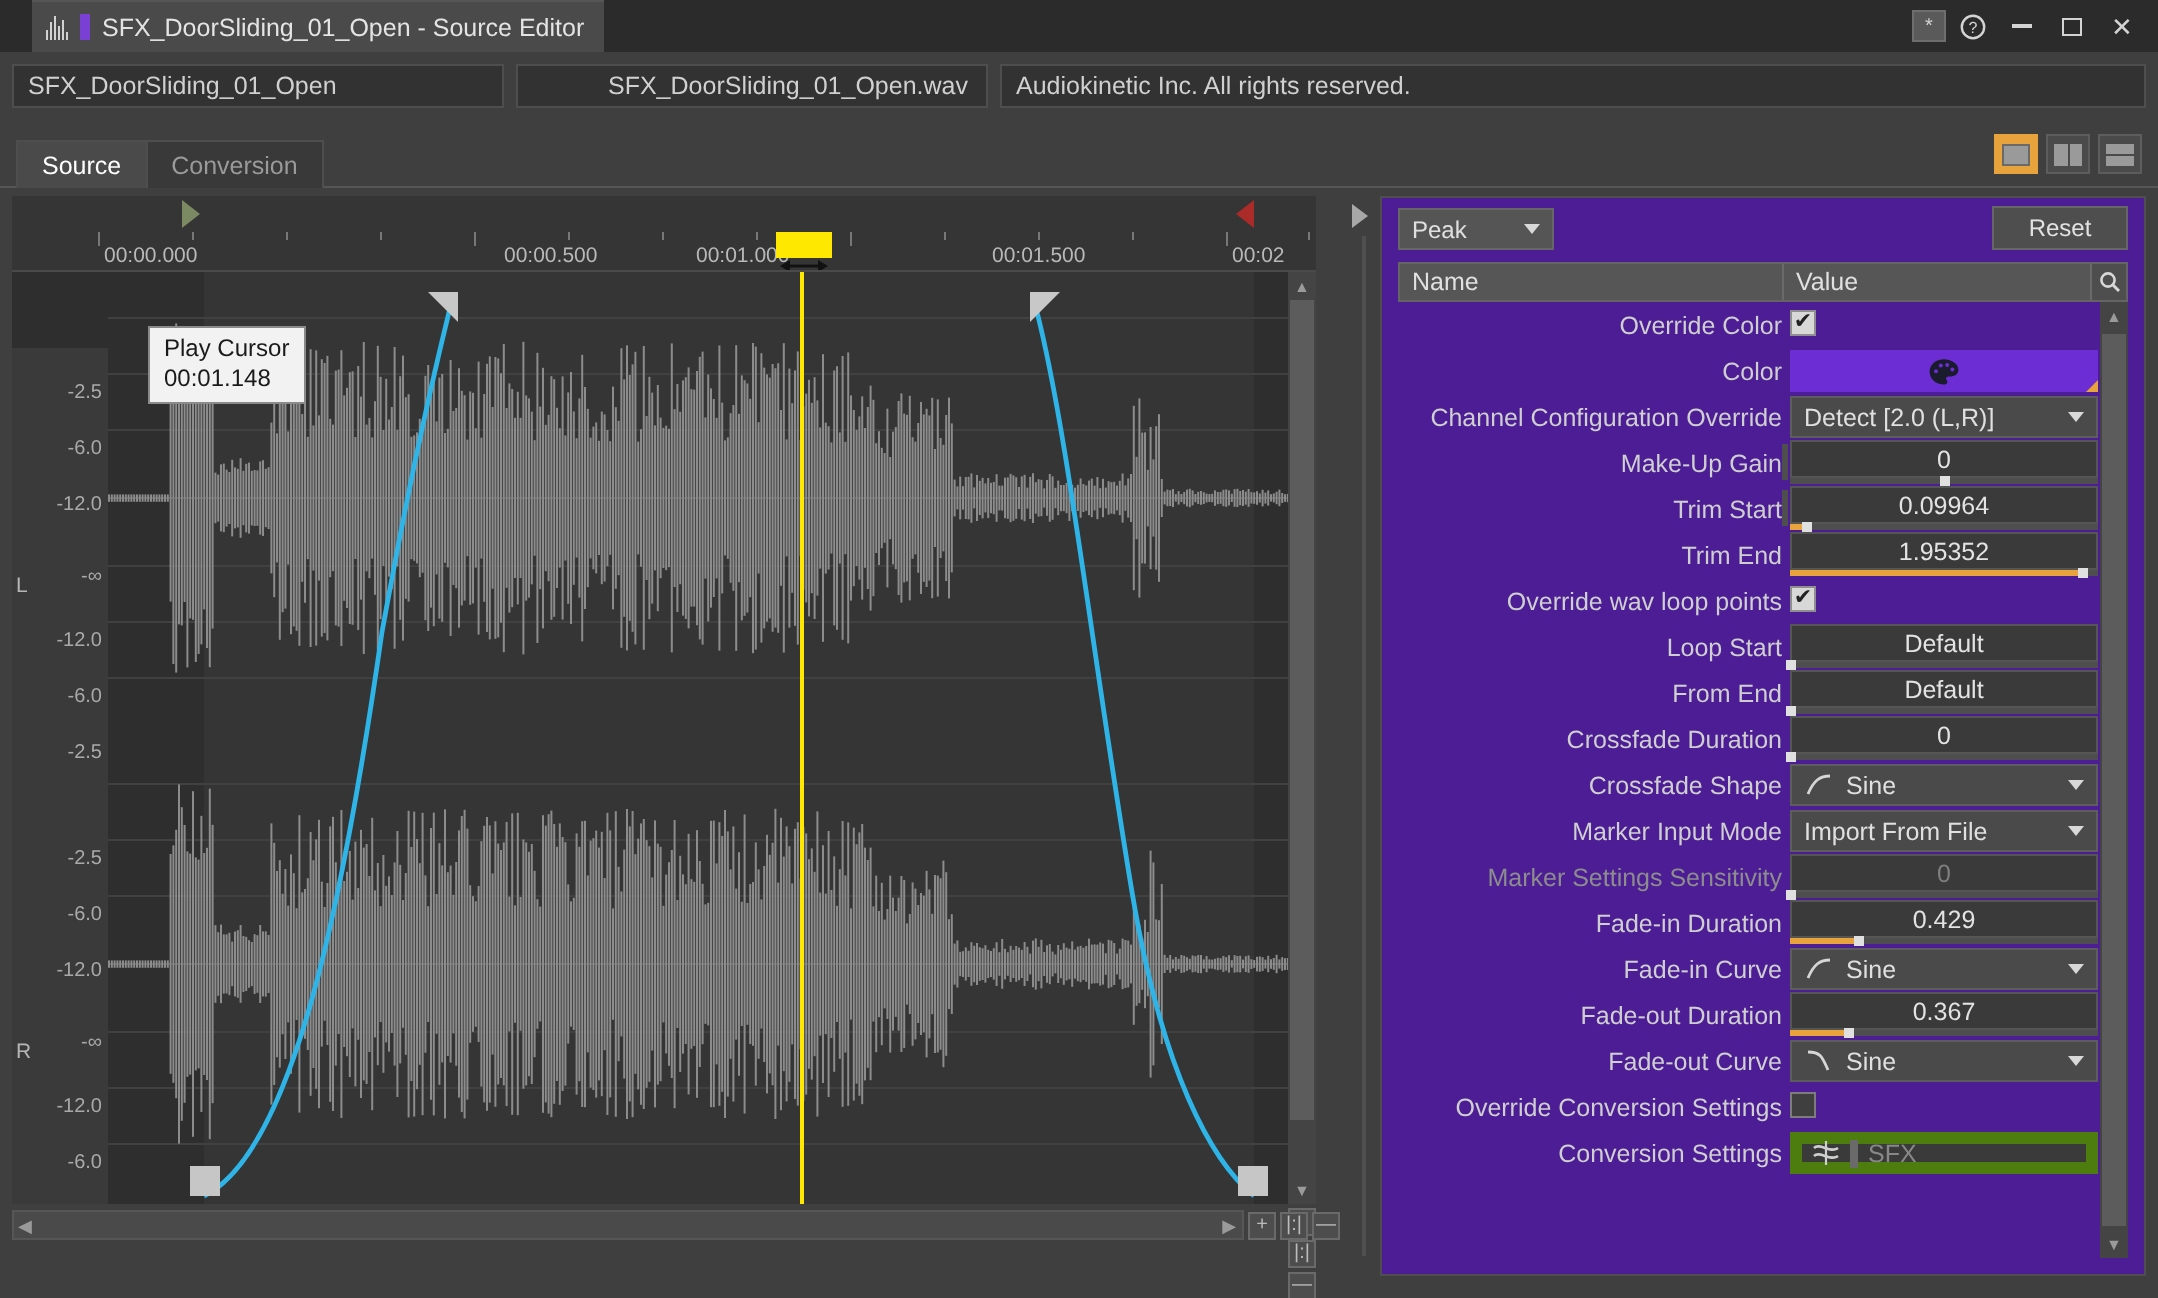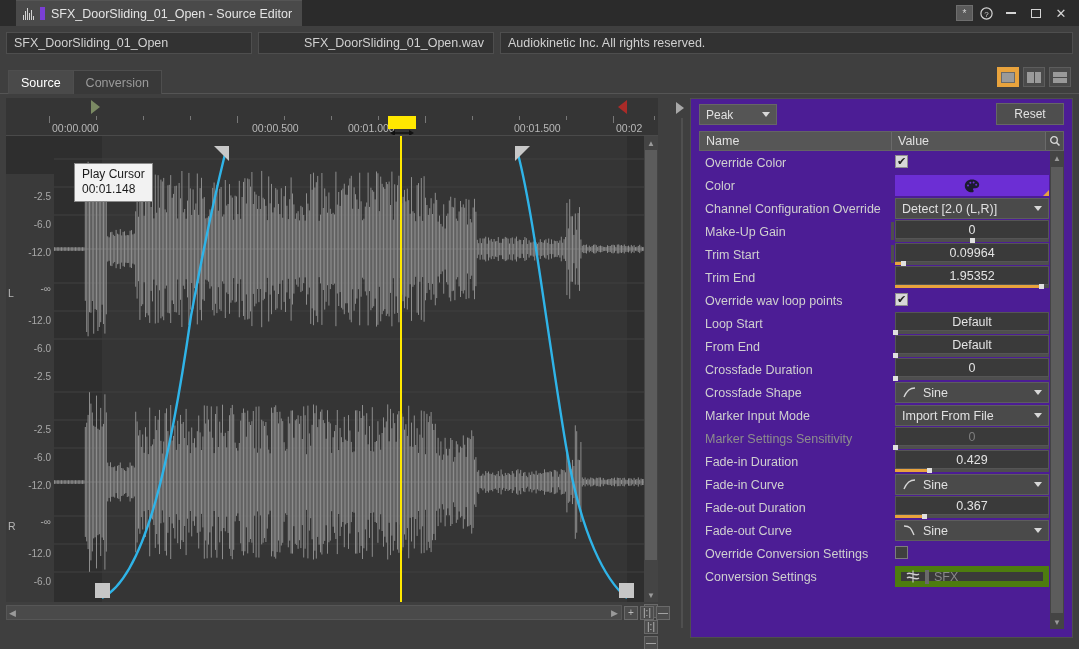--- a/index.html
+++ b/index.html
@@ -234,21 +234,21 @@
     width: 18px; border-left: 1px solid #6a6a6a; background: #4e4e4e;
     display: flex; align-items: center; justify-content: center;
   }
   .rows {
     position: absolute; left: 8px; top: 52px; width: 350px; bottom: 8px;
     overflow: hidden;
   }
   .prow { position: relative; height: 23px; display: flex; align-items: center; }
   .pname {
     width: 192px; padding-left: 6px; font-size: 12.5px; color: #cfcfcf;
-    white-space: nowrap; overflow: hidden;
+    white-space: nowrap; overflow: hidden; text-align: right;
   }
   .pname.dim { color: #8d8d8d; }
   .pval { position: relative; flex: 1; height: 23px; }
   .chk {
     position: absolute; left: 4px; top: 4px; width: 13px; height: 13px;
     background: #d8d8d8; border: 1px solid #8f8f8f;
     color: #222; font-size: 11px; line-height: 11px; text-align: center;
   }
   .chk.empty { background: #3f3f3f; border: 1px solid #7c7c7c; }
   .colorswatch {
@@ -379,21 +379,21 @@
       <div class="tick min" style="left:372px;"></div>
       <div class="tick maj" style="left:419px;"></div>
       <div class="tick min" style="left:466px;"></div>
       <div class="tick min" style="left:513px;"></div>
       <div class="tick min" style="left:560px;"></div>
       <div class="tick maj" style="left:607px;"></div>
       <div class="tick min" style="left:648px;"></div>
       <div class="tlabel" style="left:46px;">00:00.000</div>
       <div class="tlabel" style="left:234px;padding-left:12px;">00:00.500</div>
       <div class="tlabel" style="left:342px;">00:01.000</div>
-      <div class="tlabel" style="left:508px;">00:01.500</div>
+      <div class="tlabel" style="left:490px;">00:01.500</div>
       <div class="tlabel" style="left:610px;">00:02</div>
       <div style="position:absolute;left:382px;top:0;width:28px;height:13px;background:#ffe800;"></div>
       <svg style="position:absolute;left:384px;top:13px;" width="24" height="8">
         <path d="M0 4 L5 1 L5 7 Z" fill="#111"></path>
           <path d="M24 4 L19 1 L19 7 Z" fill="#111"></path>
         <rect x="4" y="3.3" width="16" height="1.4" fill="#111"></rect>
       </svg>
     </div>
 
     <div class="canvaswrap">

